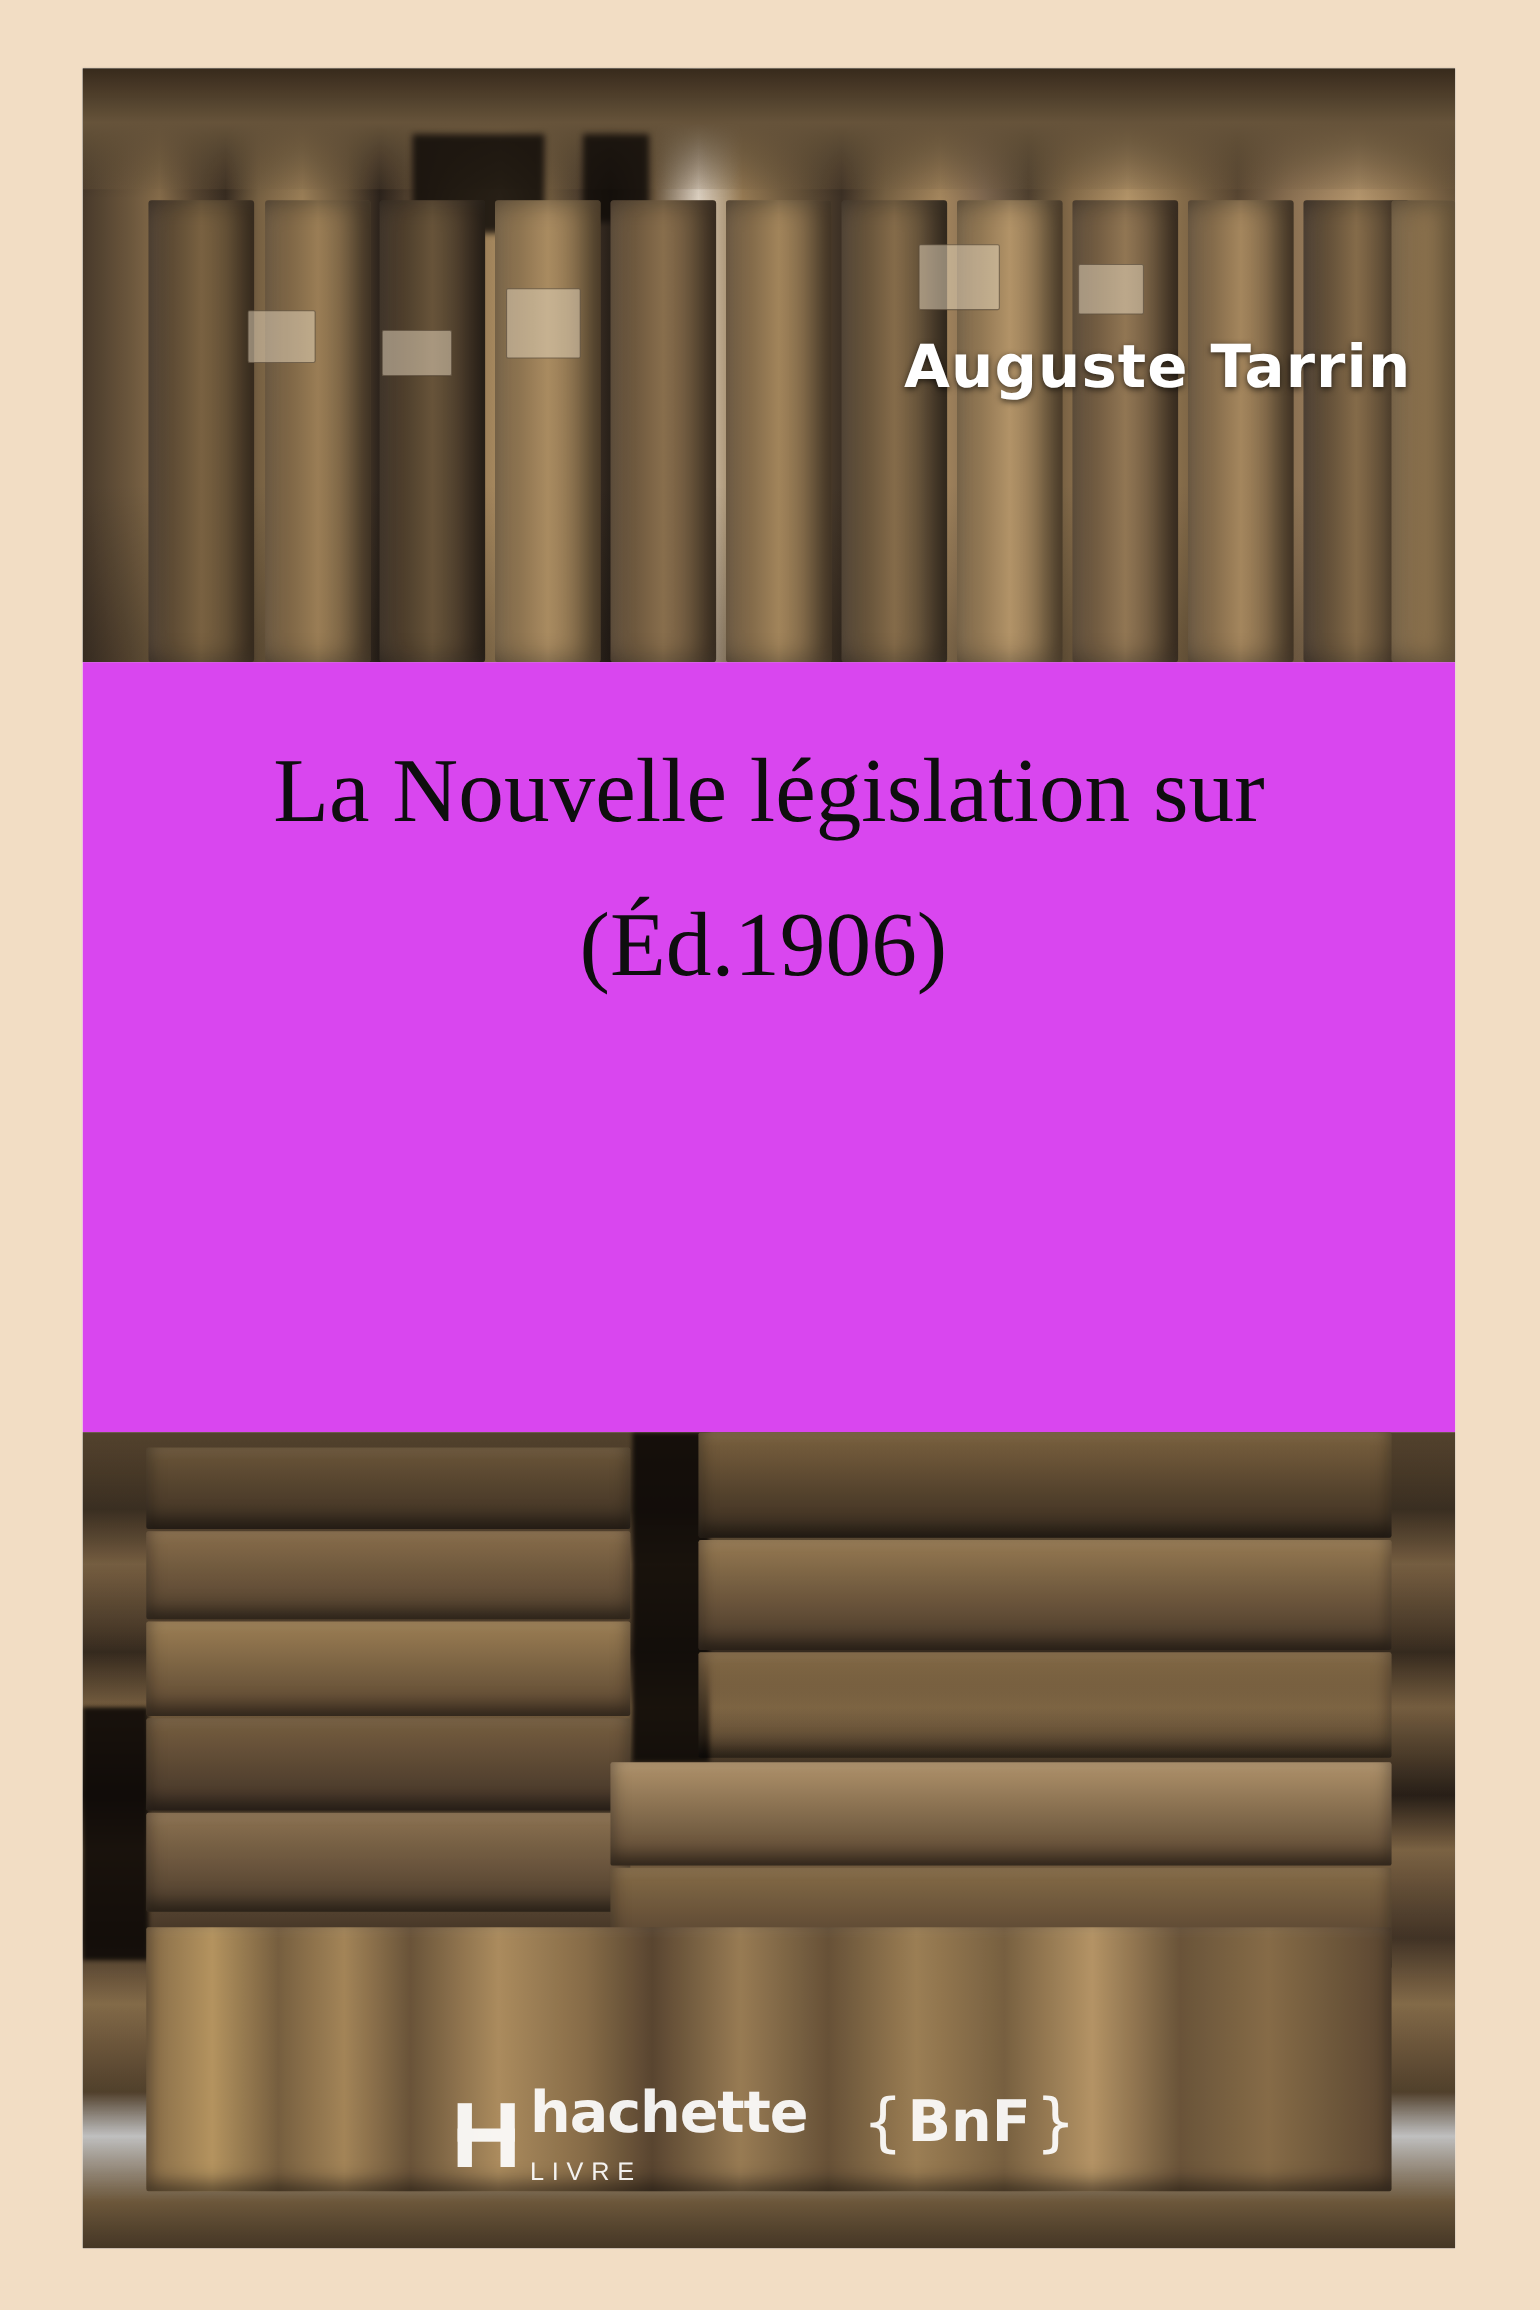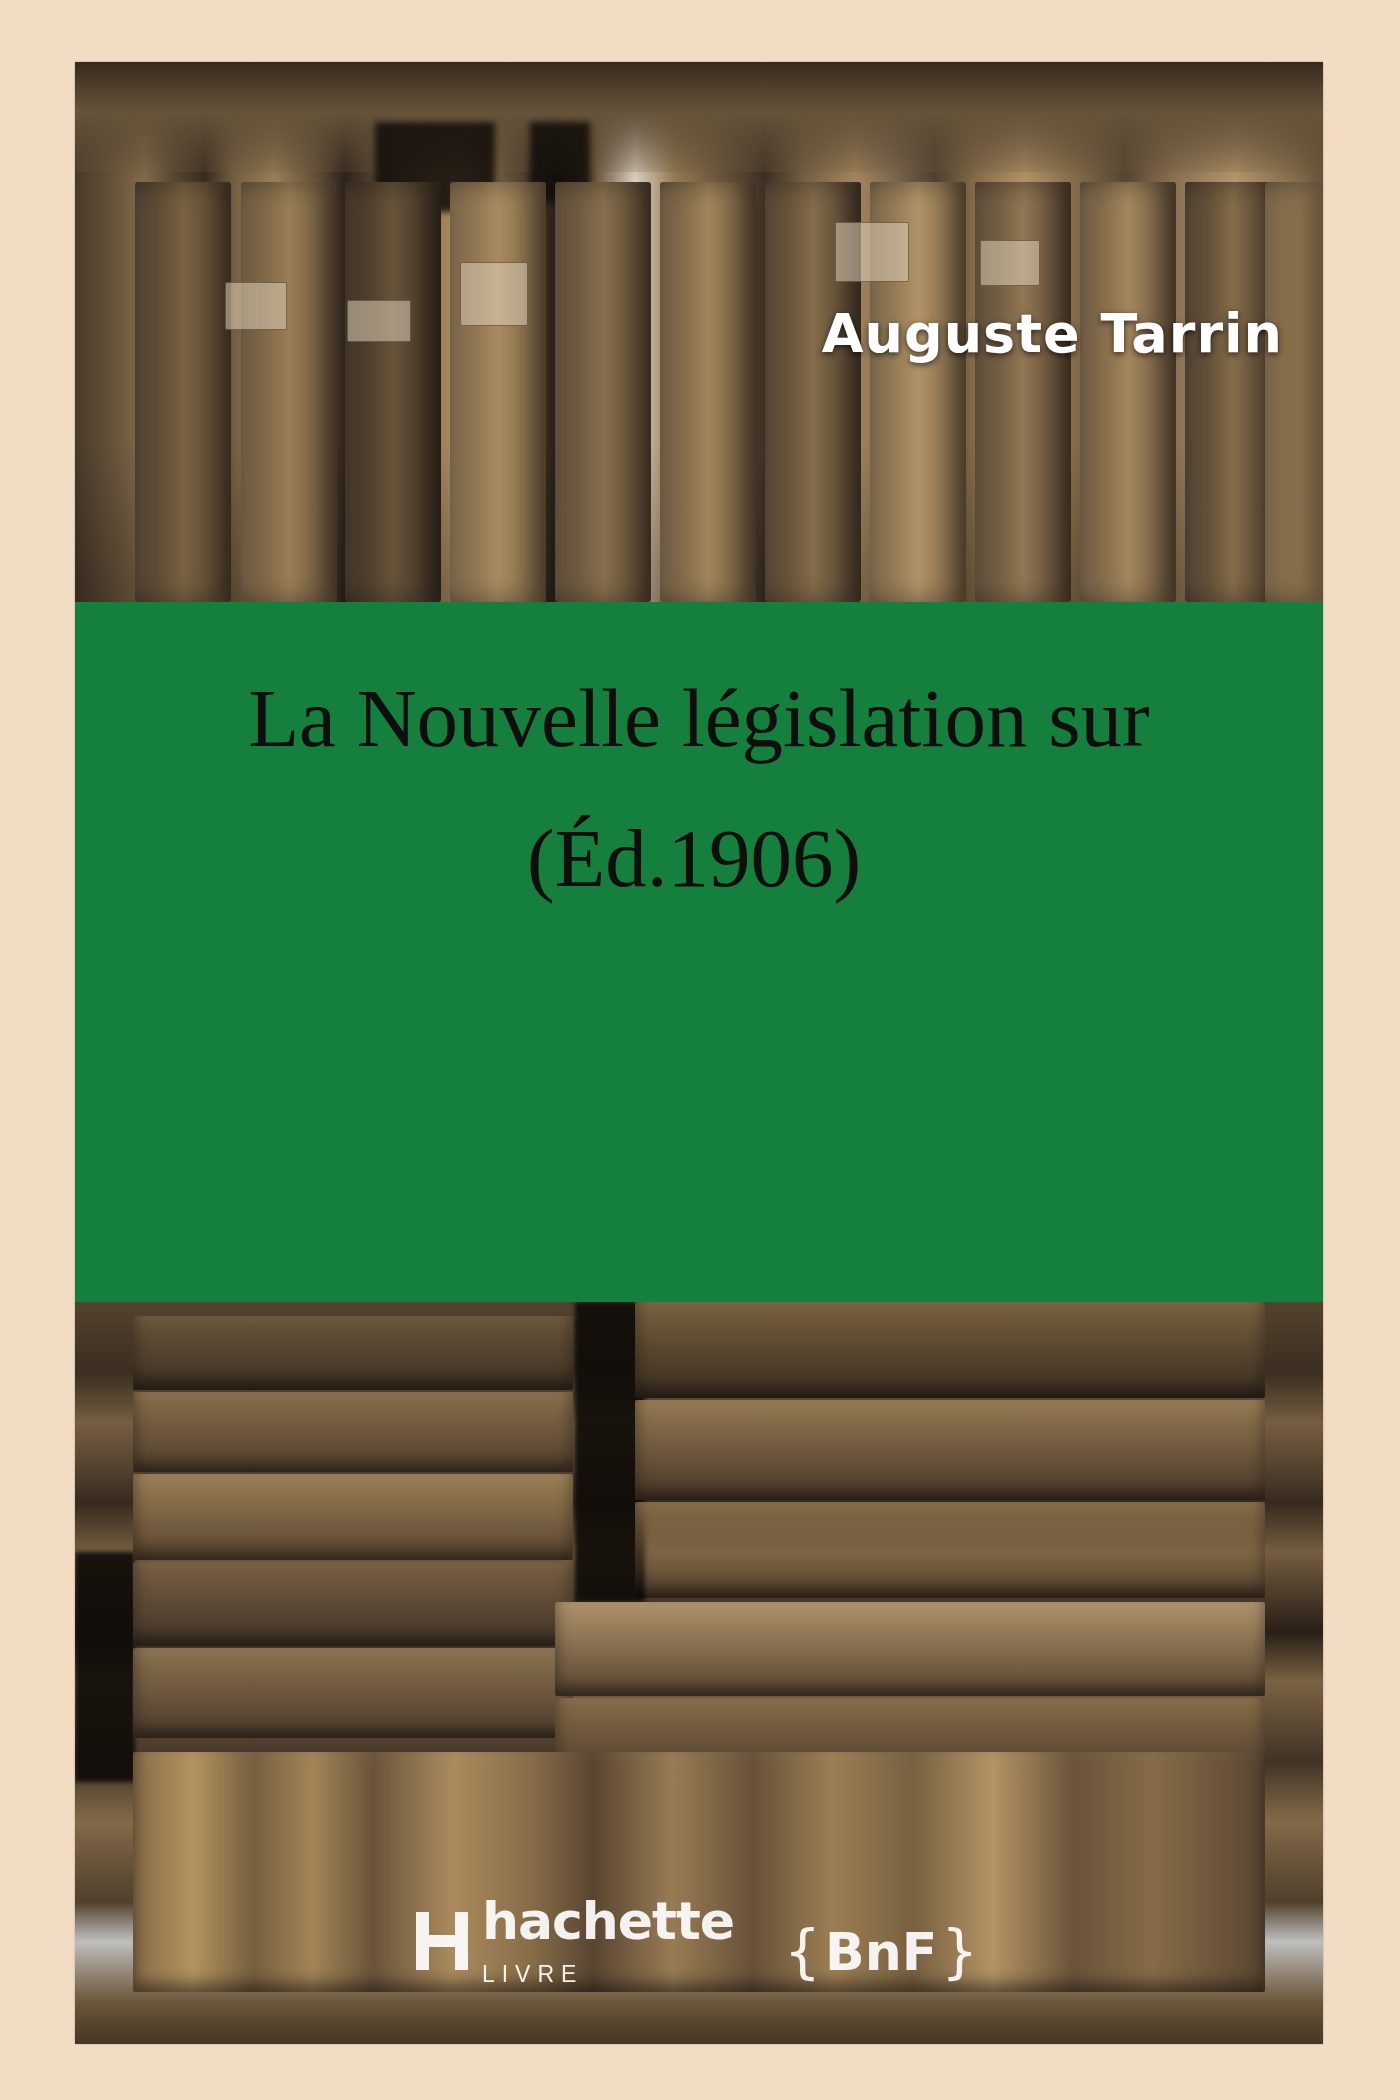--- a/index.html
+++ b/index.html
@@ -84,21 +84,21 @@
     border-radius: 2px;
   }
 
   
   .title-band {
     position: absolute;
     left: 0;
     top: 540px;
     width: 100%;
     height: 700px;
-    background: #15803d;
+    background: #d946ef;
   }
   .author {
     position: absolute;
     right: 40px;
     top: -300px;
     color: #ffffff;
     font-family: "DejaVu Sans", sans-serif;
     font-size: 54px;
     font-weight: 700;
     letter-spacing: 1px;
@@ -150,21 +150,21 @@
   }
 
   
   .logos {
     position: absolute;
     left: 0;
     bottom: 58px;
     width: 100%;
     display: flex;
     justify-content: center;
-    align-items: flex-end;
+    align-items: flex-start;
     gap: 46px;
     opacity: 0.92;
   }
   .hachette {
     display: flex;
     align-items: center;
     gap: 14px;
   }
   .hachette .mark {
     width: 52px;

